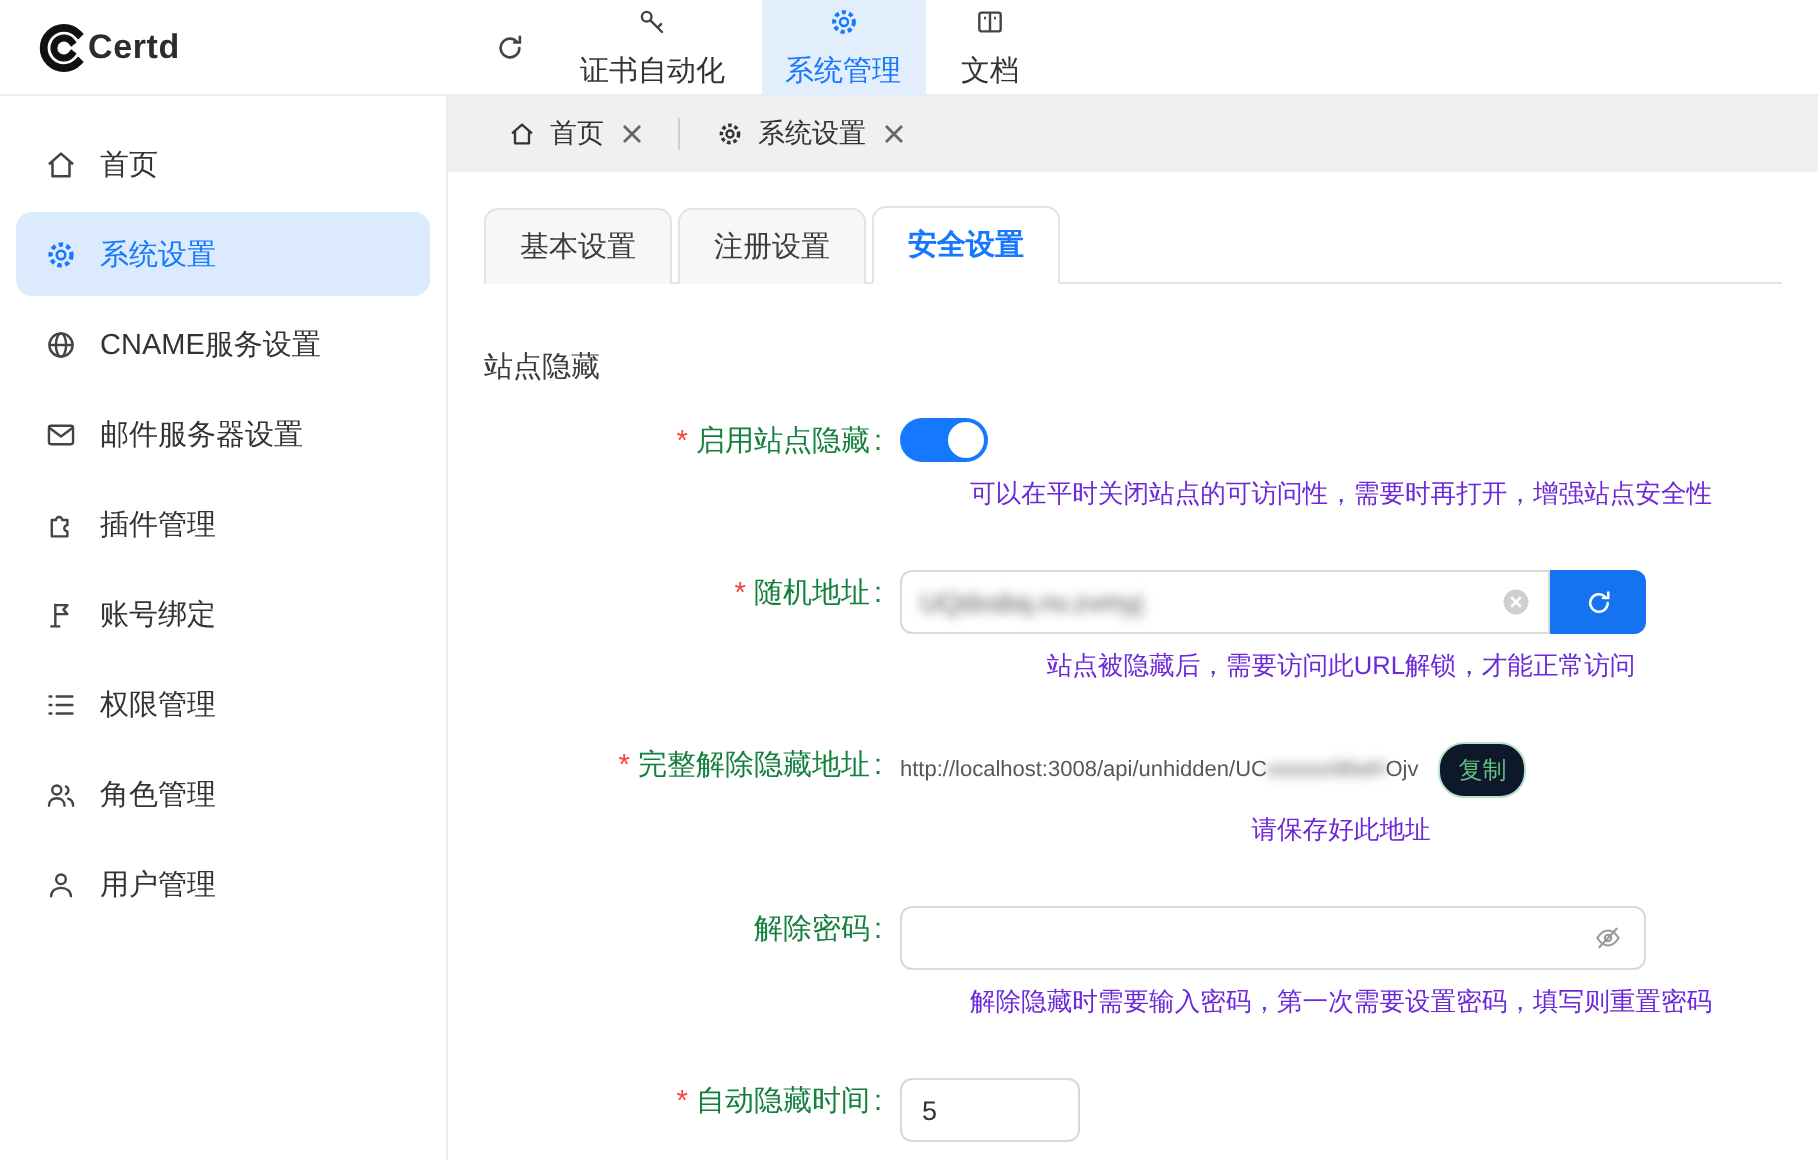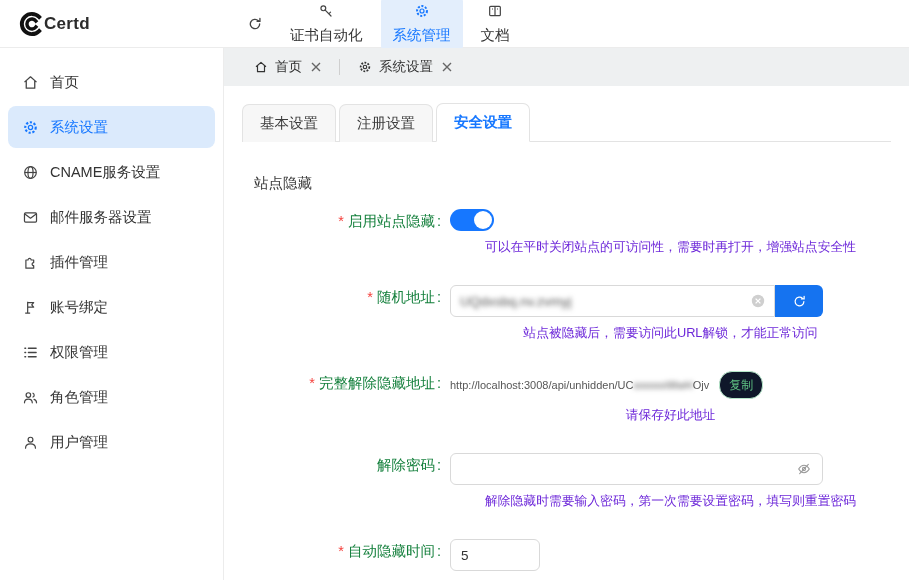--- a/index.html
+++ b/index.html
@@ -37,21 +37,21 @@
   .tdivider { width:1px; height:16px; background:#cfcfcf; margin:0 6px; }
 
   
   .content { flex:1; background:#fff; padding:16px 18px 0 18px; overflow:hidden; }
 
   .cardtabs { display:flex; align-items:flex-end; border-bottom:1px solid #e3e3e3; margin-bottom:32px; }
   .ctab { padding:9px 17px; font-size:14.5px; background:#f7f7f7; border:1px solid #e3e3e3; border-bottom:none;
     border-radius:7px 7px 0 0; margin-right:3px; color:#3c3c3c; cursor:pointer; position:relative; top:1px; }
   .ctab.active { background:#fff; color:#1677ff; font-weight:600; border-bottom:1px solid #fff; }
 
-  .section-title { margin:0 0 16px 12px; font-size:14.5px; color:#3a3a3a; }
+  .section-title { margin:0 0 16px 0; font-size:14.5px; color:#3a3a3a; }
 
   .form-row { display:flex; margin-bottom:30px; }
   .flabel { width:208px; flex:0 0 auto; text-align:right; padding-right:9px; font-size:14.5px; color:#15803d; line-height:24px; white-space:nowrap; }
   .flabel.required::before { content:"* "; color:#f5413d; }
   .flabel::after { content:":"; margin-left:2px; }
   .fctrl { flex:1; min-width:0; }
   .help { font-size:12.8px; color:#6d28d9; margin-top:8px; line-height:16px;text-align:center; }
 
   
   .switch { width:44px; height:22px; border-radius:11px; background:#1677ff; position:relative; cursor:pointer; display:inline-block; vertical-align:middle; }

